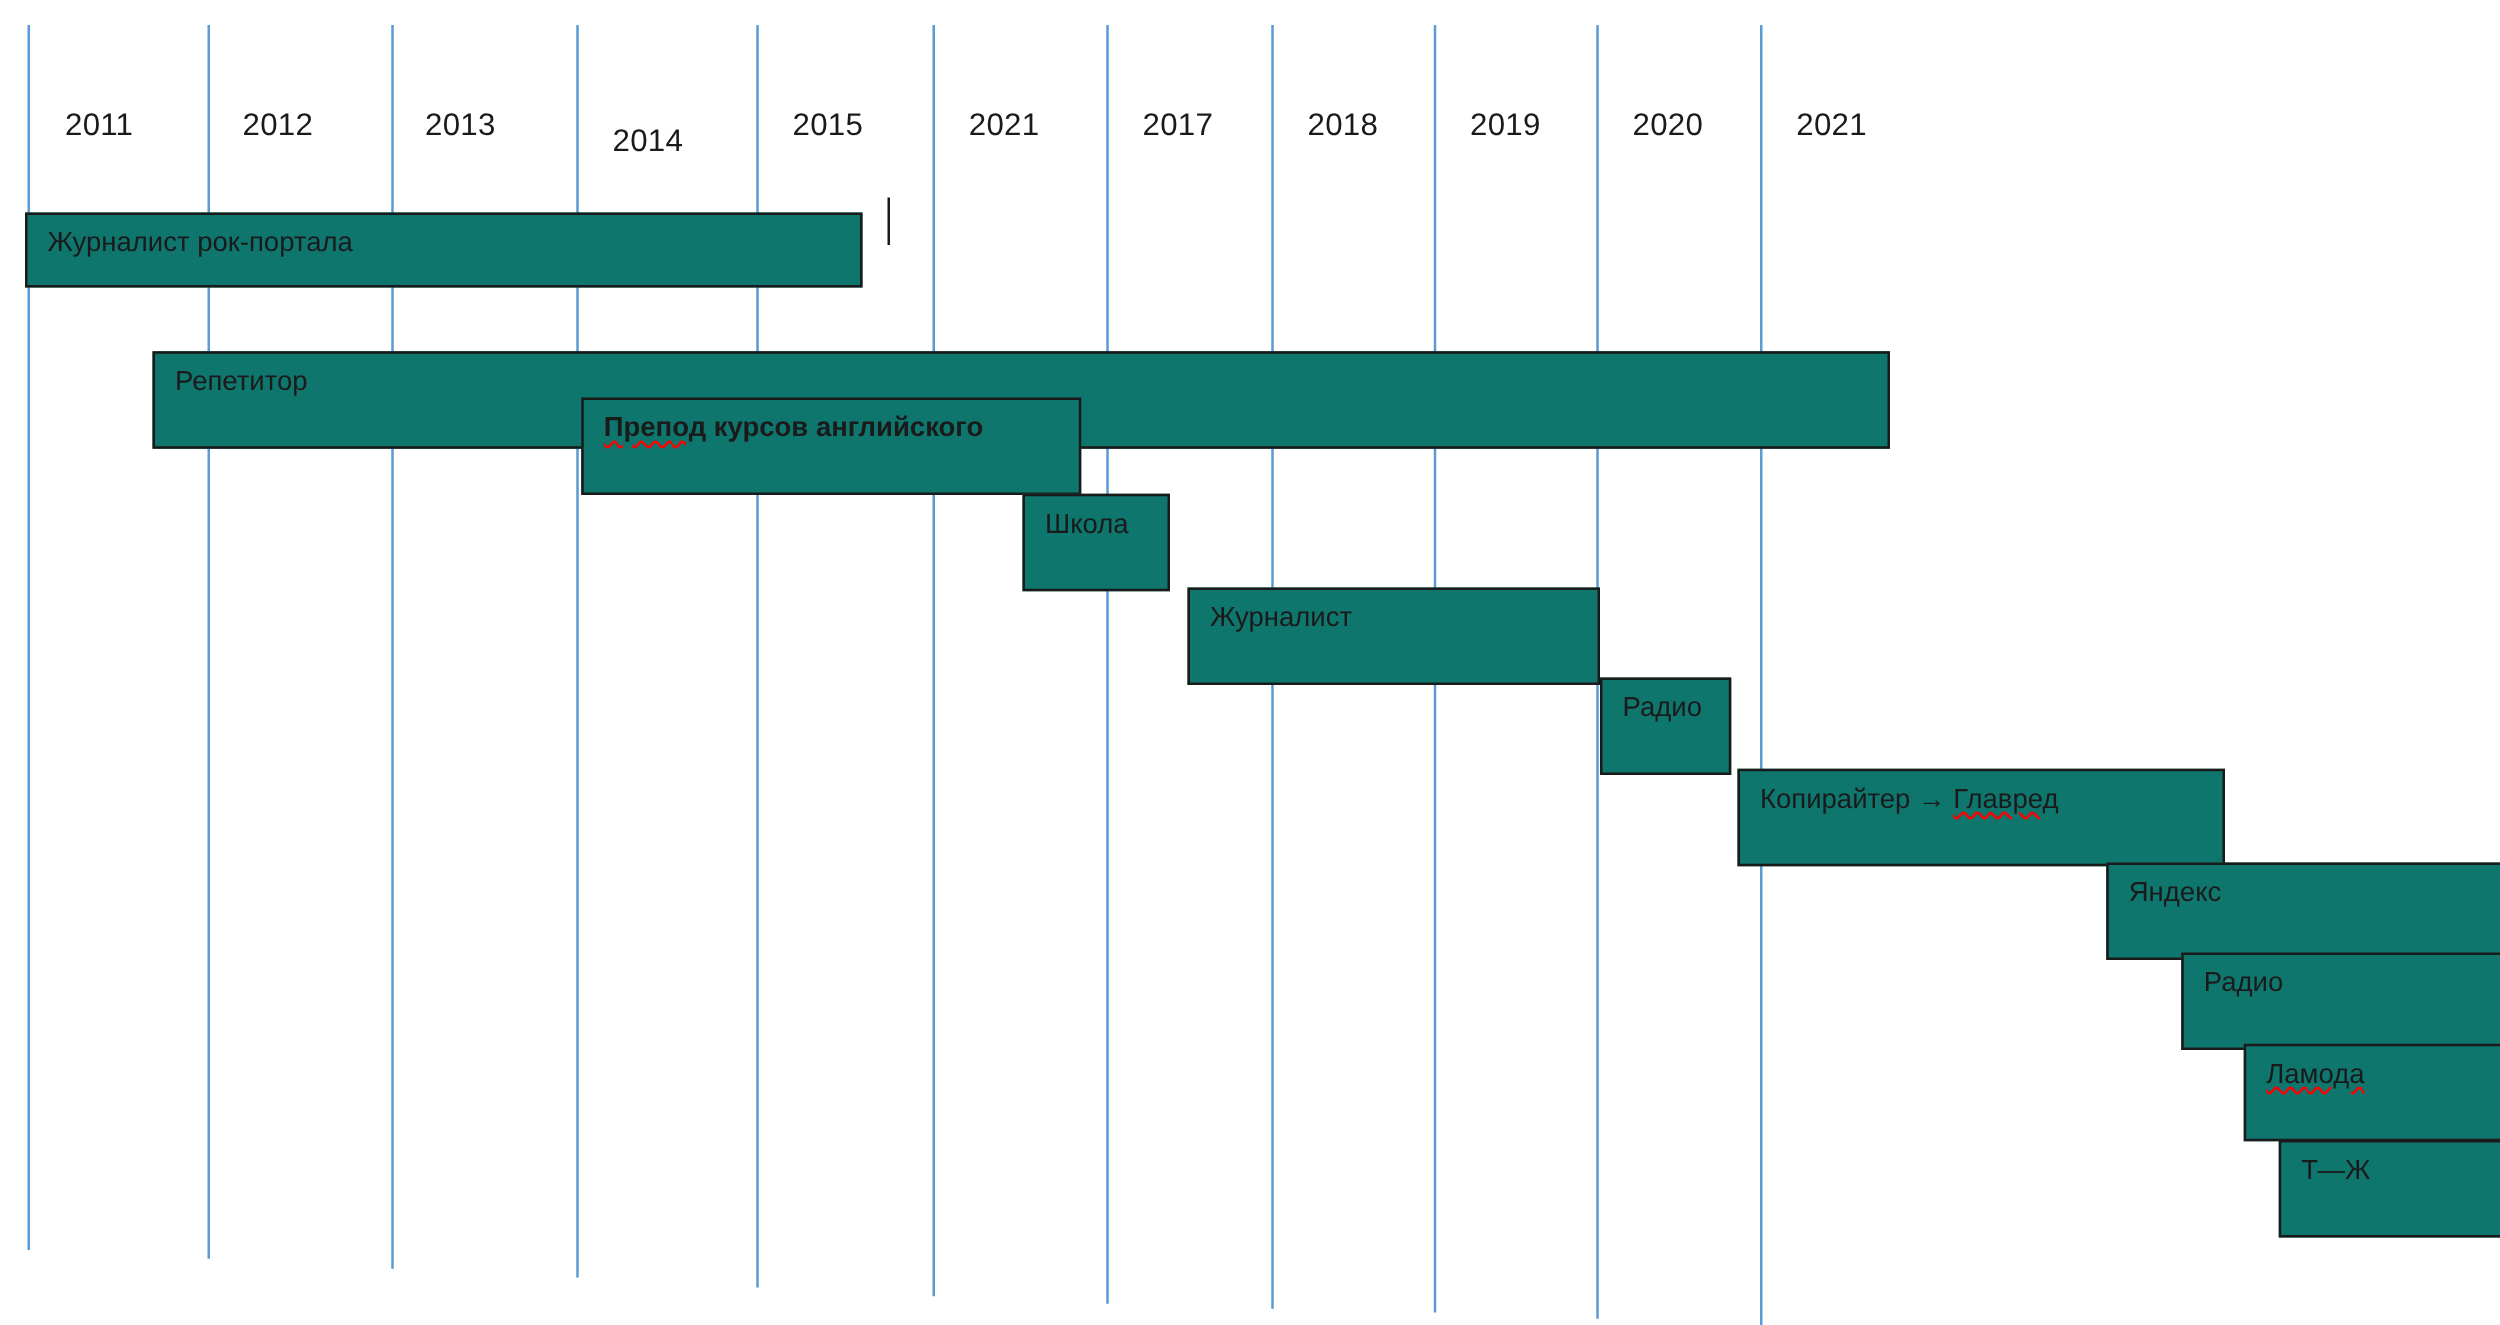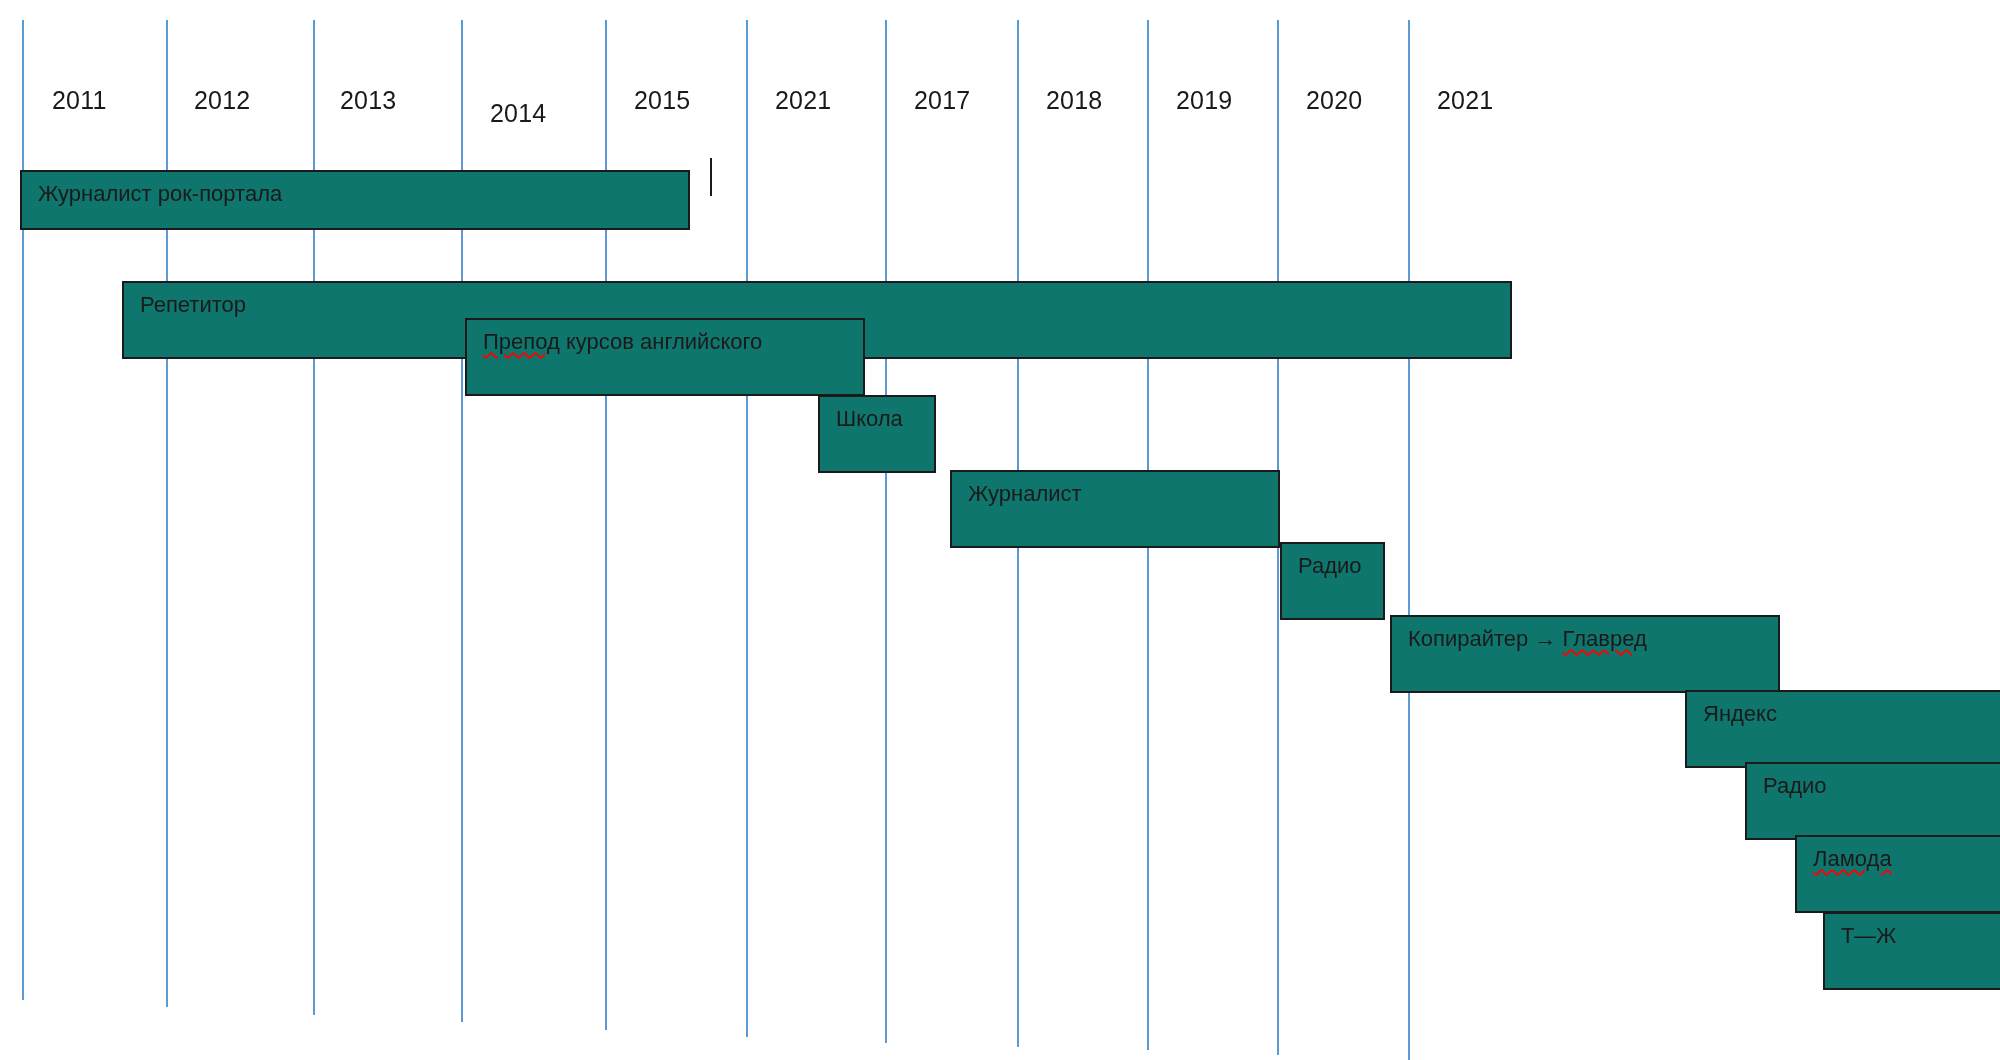--- a/index.html
+++ b/index.html
@@ -96,21 +96,21 @@
       <div class="year-label" style="left: 1306px; top: 88px;">2020</div>
       <div class="year-label" style="left: 1437px; top: 88px;">2021</div>
     </div>
   <div id="bars">
       <div class="bar" style="left: 20px; top: 170px; width: 670px; height: 60px;">
         <div class="bar-label"><span>Журналист рок-портала</span></div>
       </div>
       <div class="bar" style="left: 122px; top: 240px; width: 1390px; height: 78px; margin-top: 41px;">
         <div class="bar-label"><span>Репетитор</span></div>
       </div>
-      <div class="bar" style="left: 465px; top: 318px; width: 400px; height: 78px;">
+      <div class="bar" style="left: 465px; top: 318px; width: 400px; height: 78px; font-weight: bold;">
         <div class="bar-label"><span class="misspelled">Препод</span><span> курсов английского</span></div>
       </div>
       <div class="bar" style="left: 818px; top: 395px; width: 118px; height: 78px;">
         <div class="bar-label"><span>Школа</span></div>
       </div>
       <div class="bar" style="left: 950px; top: 470px; width: 330px; height: 78px;">
         <div class="bar-label"><span>Журналист</span></div>
       </div>
       <div class="bar" style="left: 1280px; top: 542px; width: 105px; height: 78px;">
         <div class="bar-label"><span>Радио</span></div>

